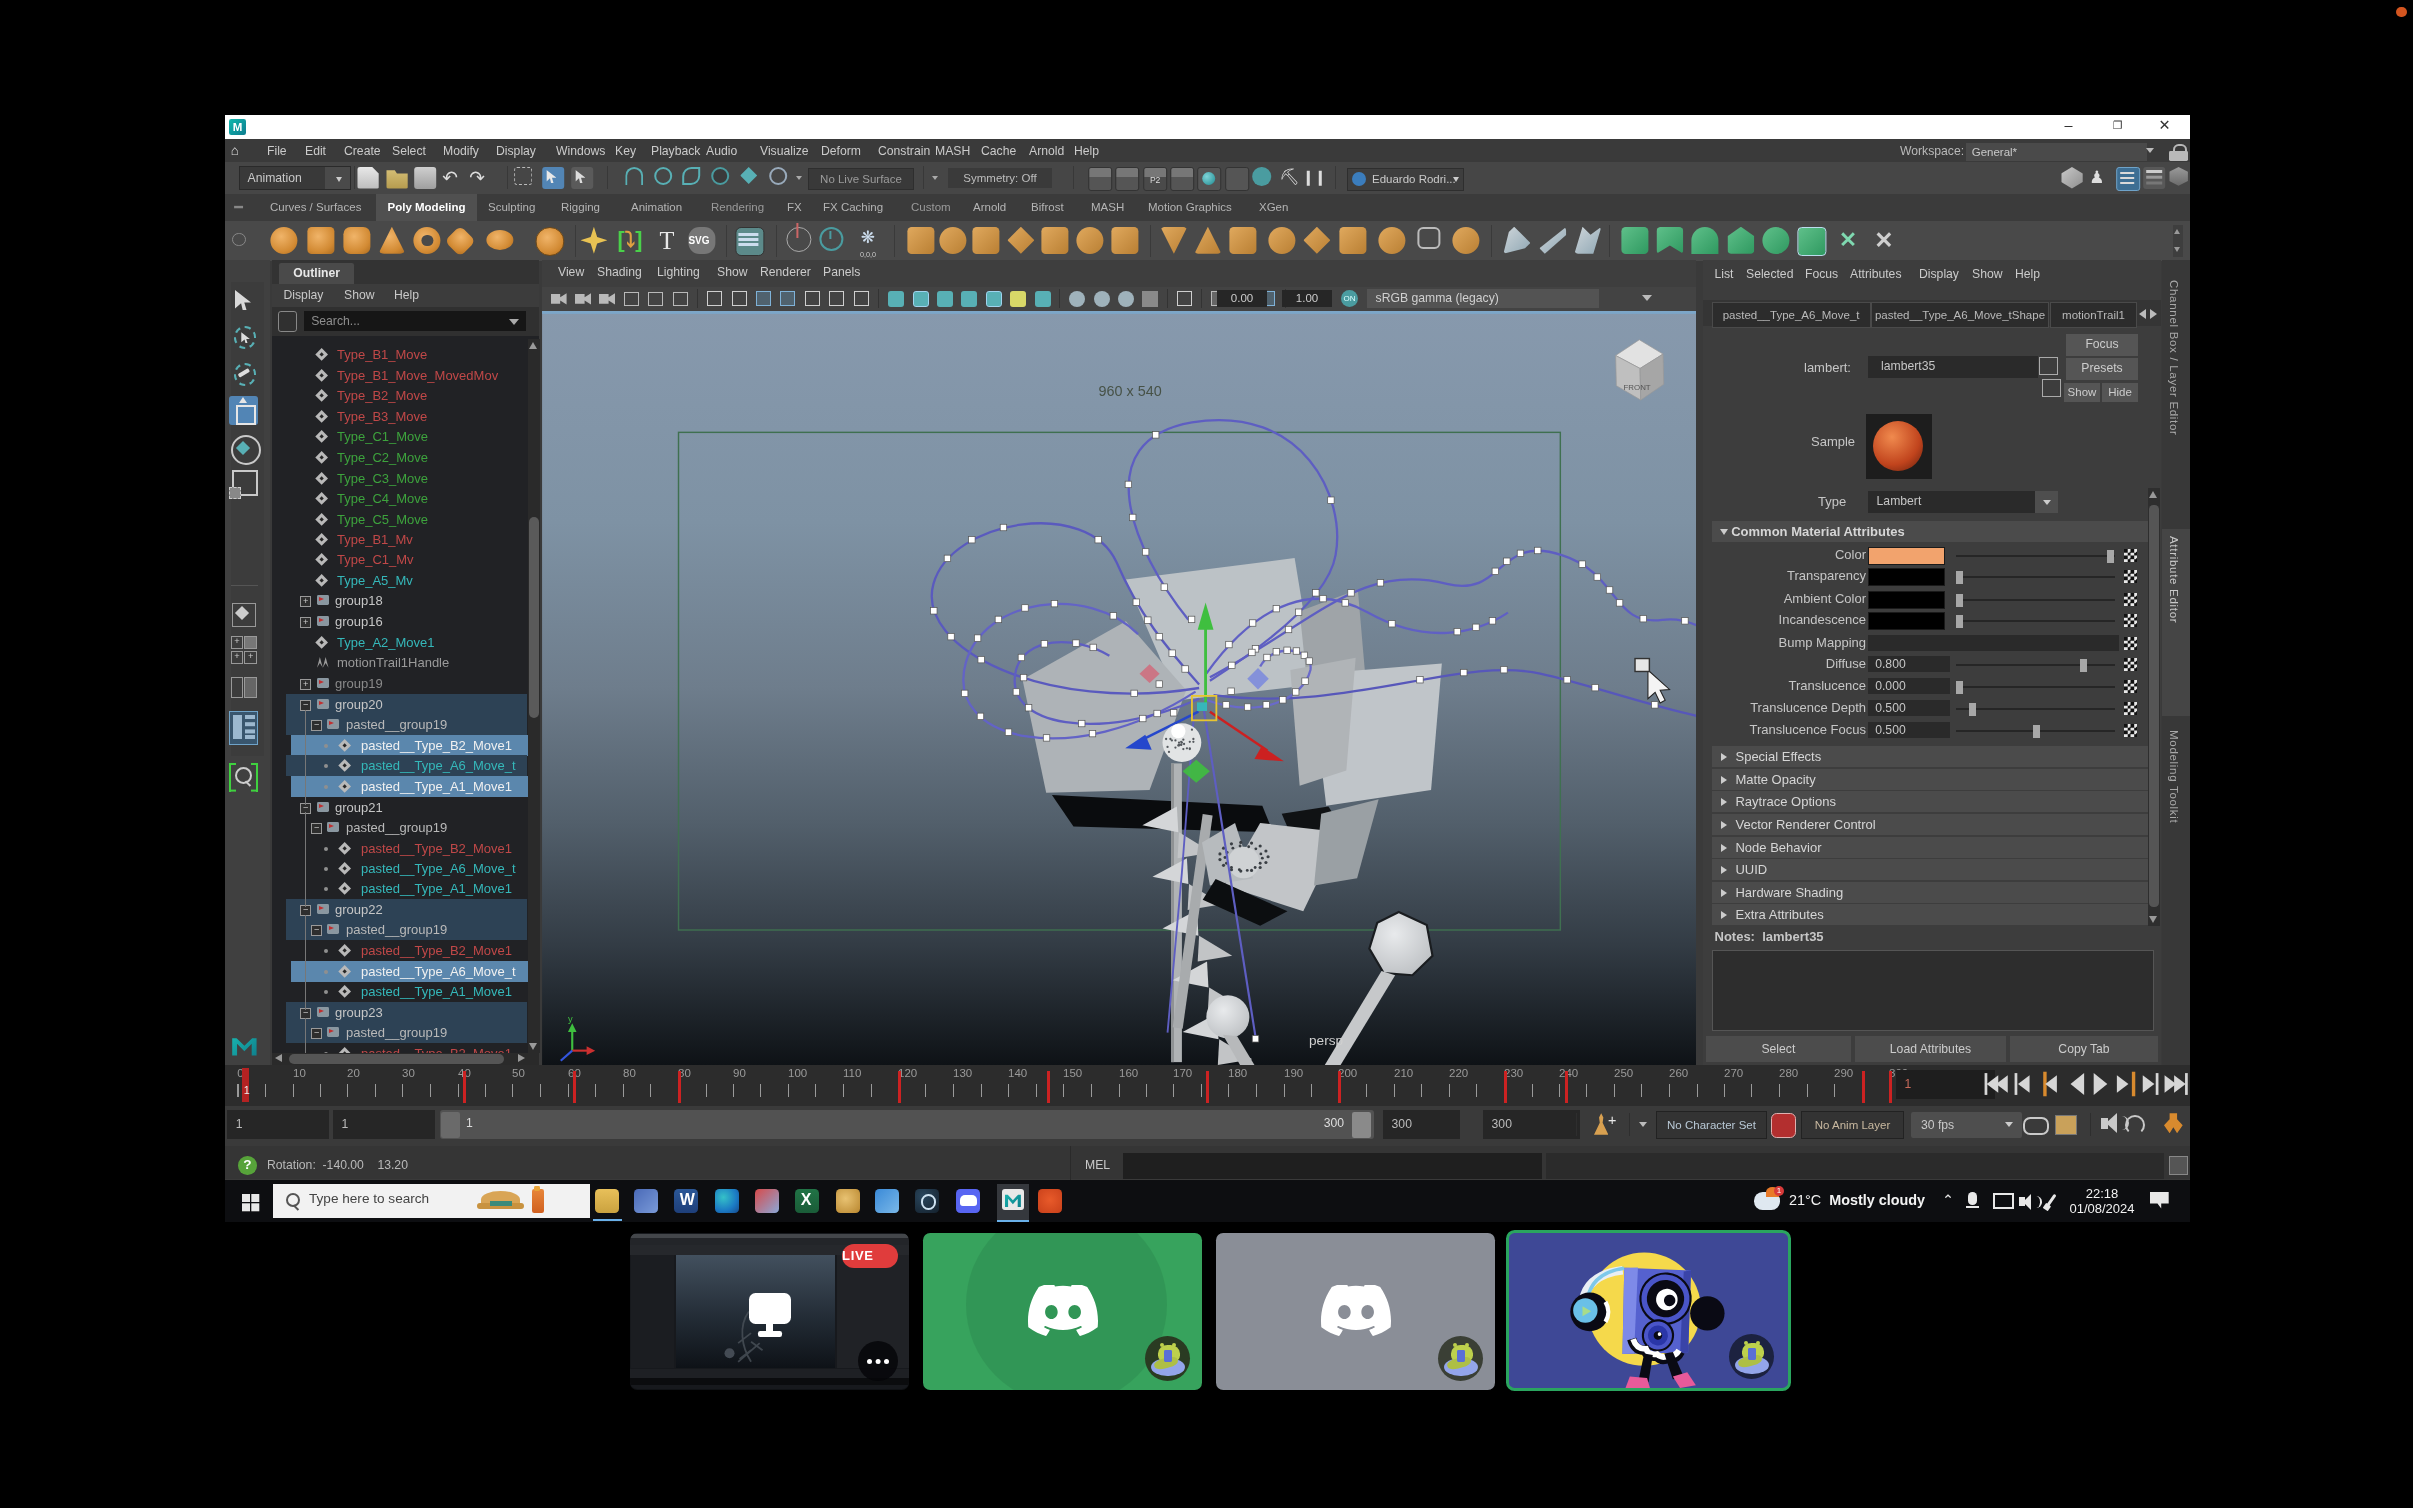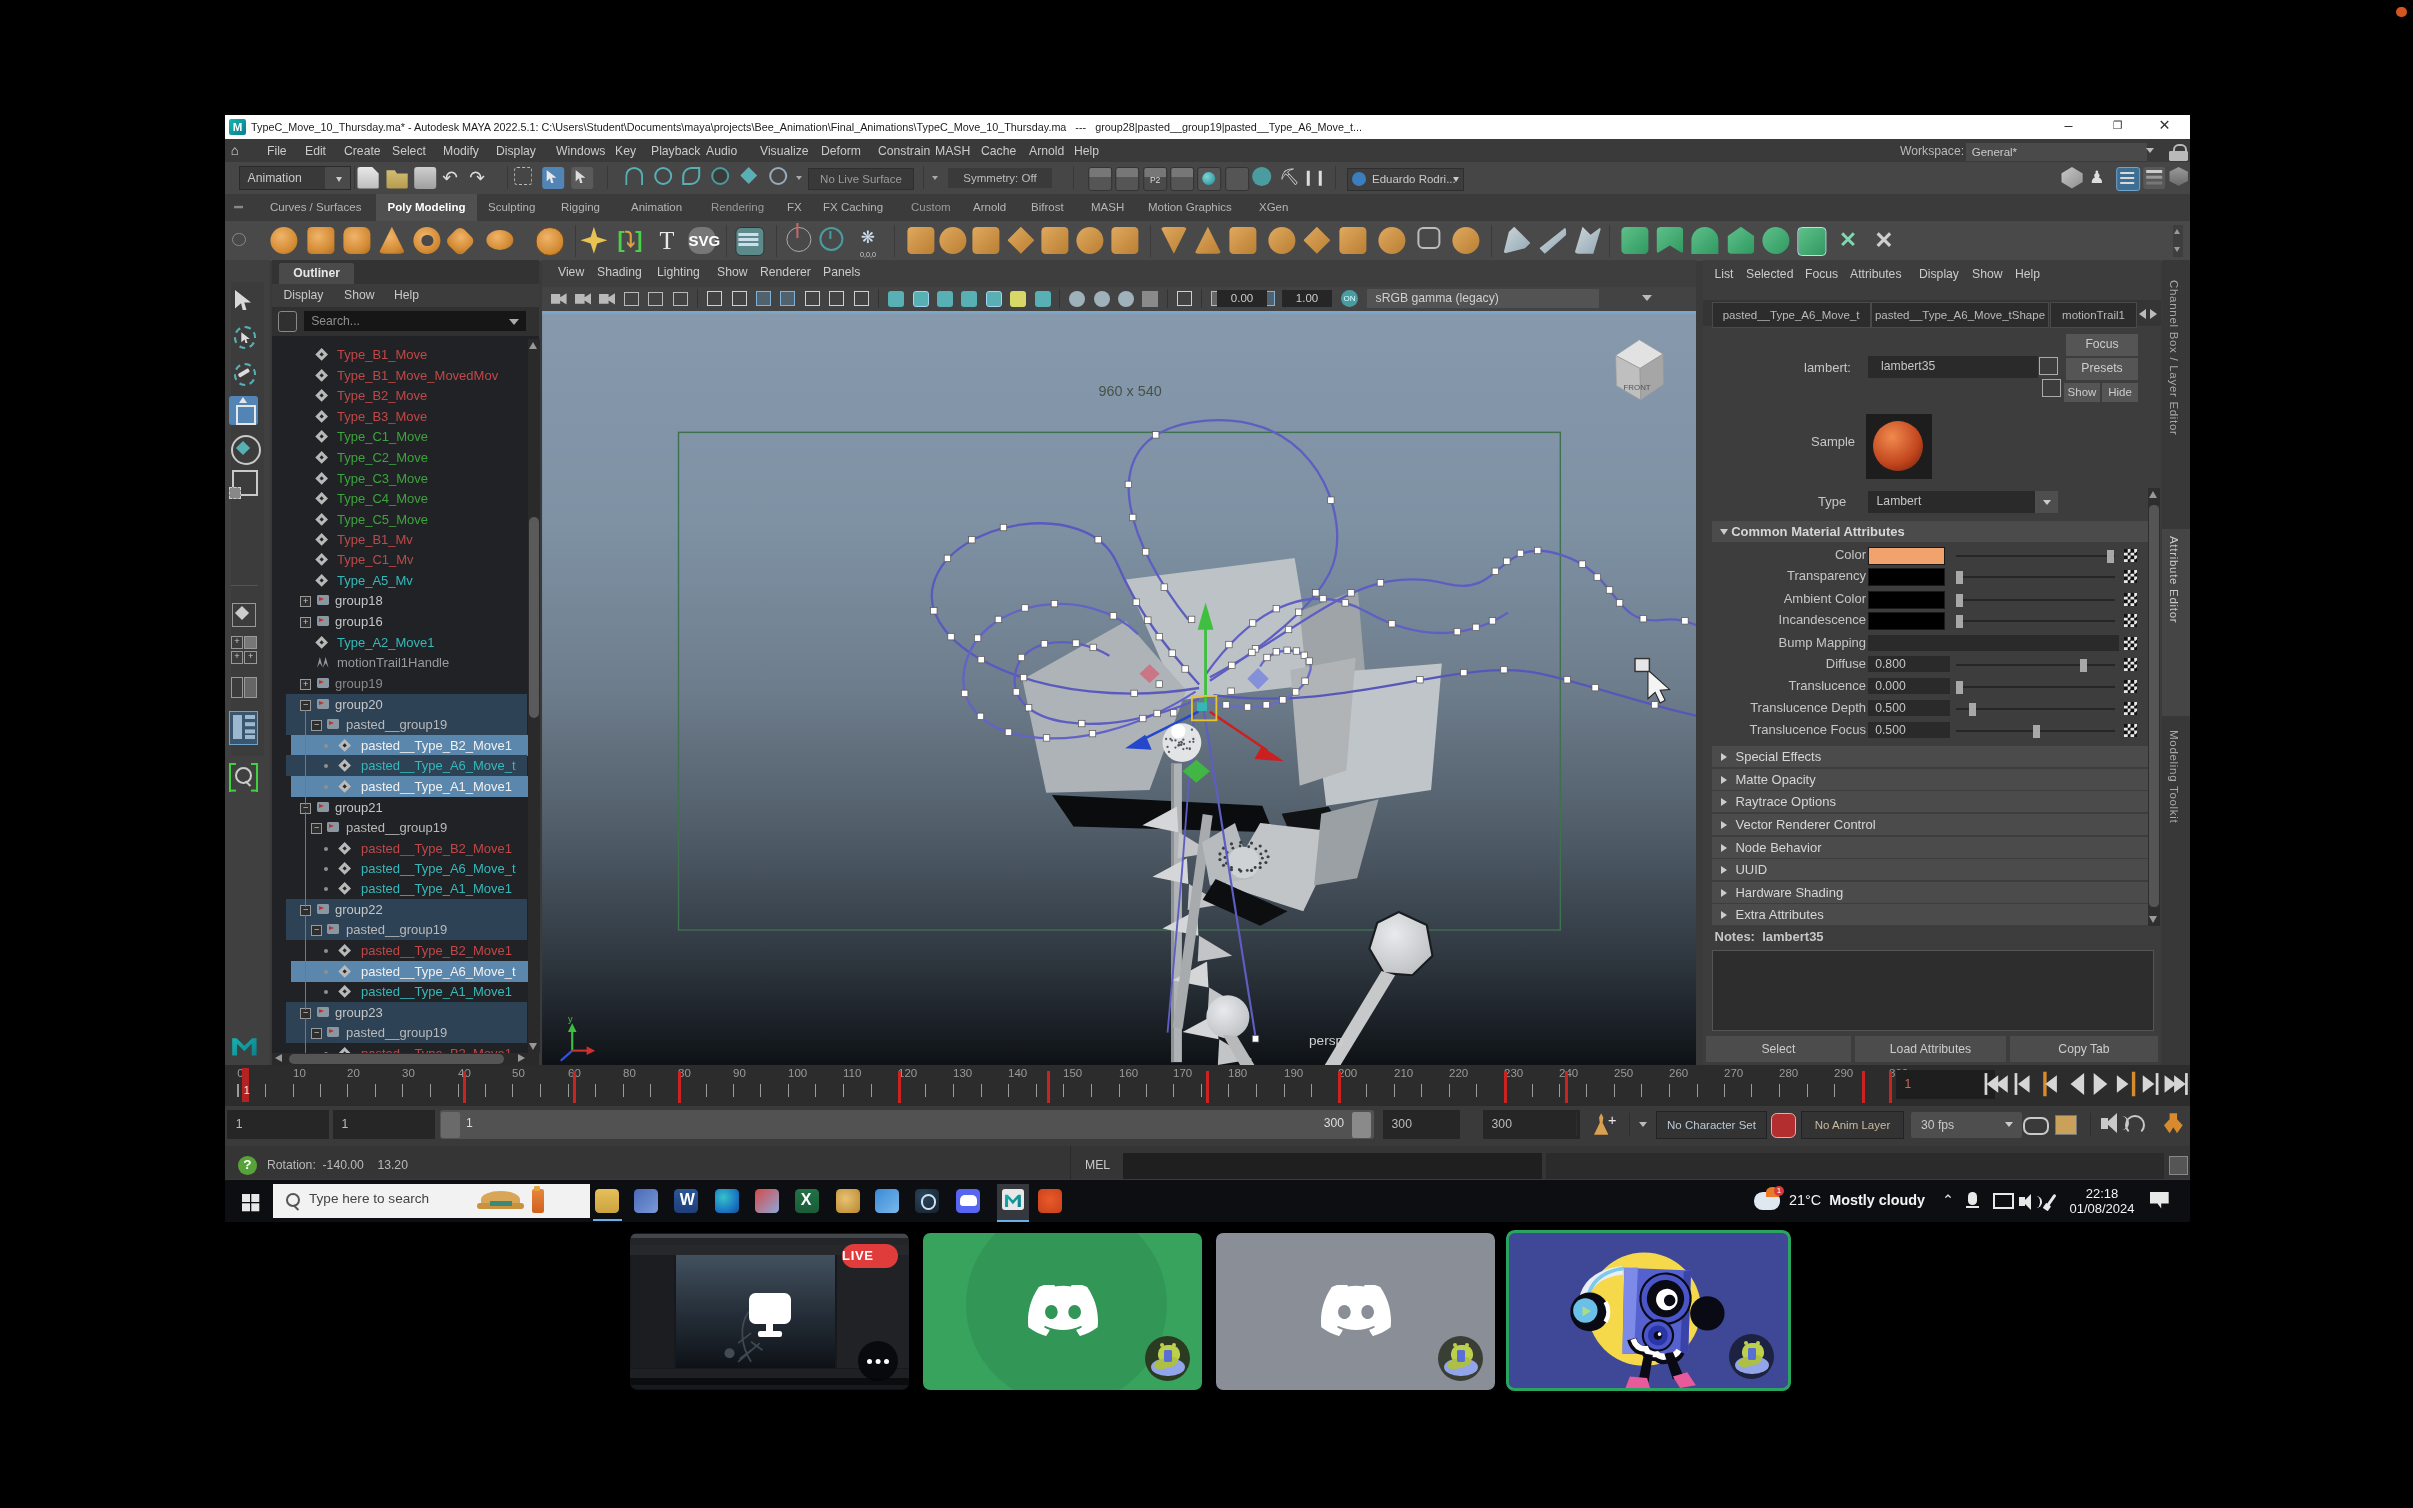--- a/index.html
+++ b/index.html
@@ -59,21 +59,20 @@
 .orb{background:radial-gradient(circle at 40% 35%,#f0b469,#d28a33 65%,#a96a20);}
 .tanb{background:linear-gradient(135deg,#e0a95e,#b97f33);border-radius:4.3px;}
 .grnb{background:linear-gradient(135deg,#5fc08a,#2f9960);border-radius:4.3px;}
 .penb{background:linear-gradient(135deg,#cfd6da,#8fa7b4);border-radius:4.3px;}
 .tdiv{position:absolute;top:4.3px;width:1.4px;height:23px;background:#383838;}
 .sdiv{position:absolute;top:3.6px;width:1.4px;height:32px;background:#3a3a3a;}
 .wbtn{position:absolute;top:0;width:33px;height:24px;color:#333;font-size:14.4px;text-align:center;line-height:21.5px;}
 </style>
 <div class="titlebar">
  <div class="abs" style="left:4.3px;top:3.6px;width:16.5px;height:16.5px;background:linear-gradient(135deg,#0fb8ad,#0e7c8f);border-radius:2.2px;color:#fff;font-size:11.5px;font-weight:bold;text-align:center;line-height:16.5px;">M</div>
- <div class="abs" style="left:26px;top:0;">TypeC_Move_10_Thursday.ma* - Autodesk MAYA 2022.5.1: C:\Users\Student\Documents\maya\projects\Bee_Animation\Final_Animations\TypeC_Move_10_Thursday.ma&nbsp;&nbsp;&nbsp;---&nbsp;&nbsp;&nbsp;group28|pasted__group19|pasted__Type_A6_Move_t...</div>
  <div class="wbtn" style="left:1827px;">–</div>
  <div class="wbtn" style="left:1876px;font-size:10.8px;">❐</div>
  <div class="wbtn" style="left:1923px;">✕</div>
 </div>
 <div class="menubar">
  <span style="left:5.7px;color:#ddd;font-size:13.6px;">⌂</span>
  <span style="left:42px">File</span>
         <span style="left:80px">Edit</span>
         <span style="left:119px">Create</span>
  <span style="left:167px">Select</span>
@@ -183,21 +182,21 @@
  <div class="si orb" style="left:202px;border-radius:50%;">
           <div class="abs" style="left:8px;top:8px;width:11.5px;height:11.5px;border-radius:50%;background:#494949;"></div>
         </div>
  <div class="si orb" style="left:238px;transform:translate(-13.6px,0) rotate(45deg);width:21.5px;height:21.5px;top:8.6px;"></div>
  <div class="si orb" style="left:275px;border-radius:50%;height:20px;top:9.3px;"></div>
  <div class="si orb" style="left:324px;border-radius:50%;border:1.4px solid #704a18;"></div>
  <div class="sdiv" style="left:350px"></div>
  <div class="si" style="left:369px;background:#e8c253;clip-path:polygon(50% 0,62% 38%,100% 50%,62% 62%,50% 100%,38% 62%,0 50%,38% 38%);"></div>
  <div class="si" style="left:406px;color:#4ad14a;font-size:21.5px;line-height:27px;font-weight:bold;">[<span style="color:#e0a040;">⤵</span>]</div>
  <div class="si" style="left:442px;color:#e8e8e8;font-size:24.4px;line-height:27px;text-align:center;font-family:'Liberation Serif',serif;">T</div>
- <div class="si" style="left:477px;background:#777;border-radius:11px;color:#fff;font-size:15px;text-align:center;line-height:27px;font-weight:bold;">SVG</div>
+ <div class="si" style="left:477px;background:#777;border-radius:11px;color:#fff;font-size:10px;line-height:27px;font-weight:bold;">SVG</div>
  <div class="sdiv" style="left:501px"></div>
  <div class="si" style="left:524px;background:#5c8a8a;border:1.4px solid #333;">
           <div class="abs" style="left:2.2px;top:5.7px;width:20px;height:2.2px;background:#cde;box-shadow:0 5px 0 #cde,0 10px 0 #cde;"></div>
         </div>
  <div class="sdiv" style="left:551px"></div>
  <div class="si" style="left:575px;border:1.4px solid #aaa;border-radius:50%;width:23px;height:23px;">
           <div class="abs" style="left:9.3px;top:-4.3px;width:2.2px;height:14.4px;background:#c66;"></div>
         </div>
  <div class="si" style="left:608px;border:2.2px solid #4a9ca0;border-radius:50%;width:20px;height:20px;">
           <div class="abs" style="left:8px;top:2.2px;width:2.2px;height:8px;background:#4a9ca0;"></div>

